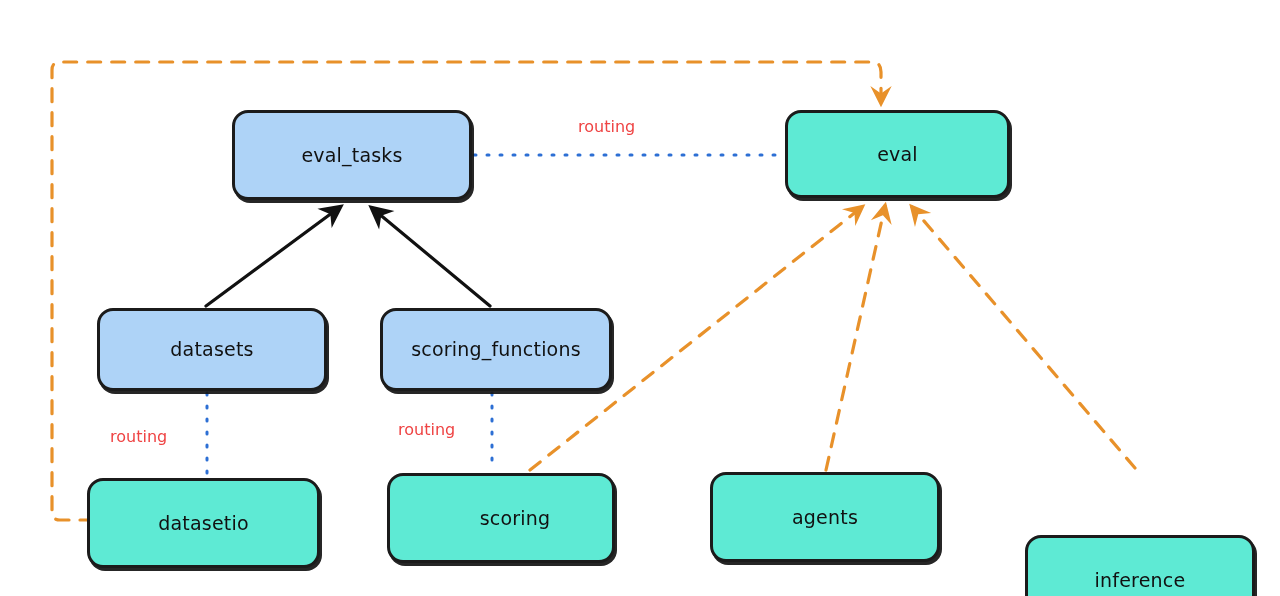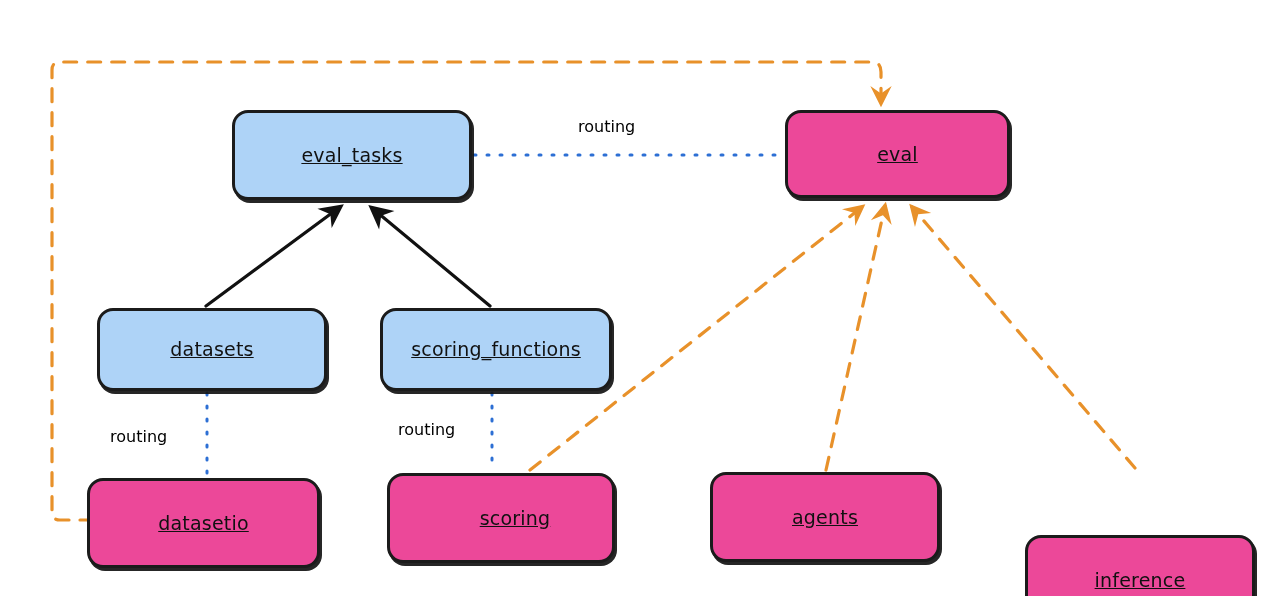--- a/index.html
+++ b/index.html
@@ -33,32 +33,31 @@
     border-radius: 16px;
     display: flex;
     align-items: center;
     justify-content: center;
     text-align: center;
     color: #111111;
     font-family: "DejaVu Sans", sans-serif;
     font-size: 19px;
     letter-spacing: 0.2px;
     box-shadow: 2px 3px 0 rgba(20,20,20,0.92);
-    text-decoration: underline;
   }
   .node.blue  { background: #aed3f7; }
-  .node.green { background: #ec4899; }
+  .node.green { background: #5eead4; }
   .node-label {
     display: block;
     line-height: 1.1;
     padding: 0 8px;
   }
   .edge-label {
     position: absolute;
-    color: #000000;
+    color: #ef4444;
     font-family: "DejaVu Sans", sans-serif;
     font-size: 16px;
     white-space: nowrap;
     background: transparent;
   }
 </style>
 </head>
 <body>
 
 <div id="canvas">

